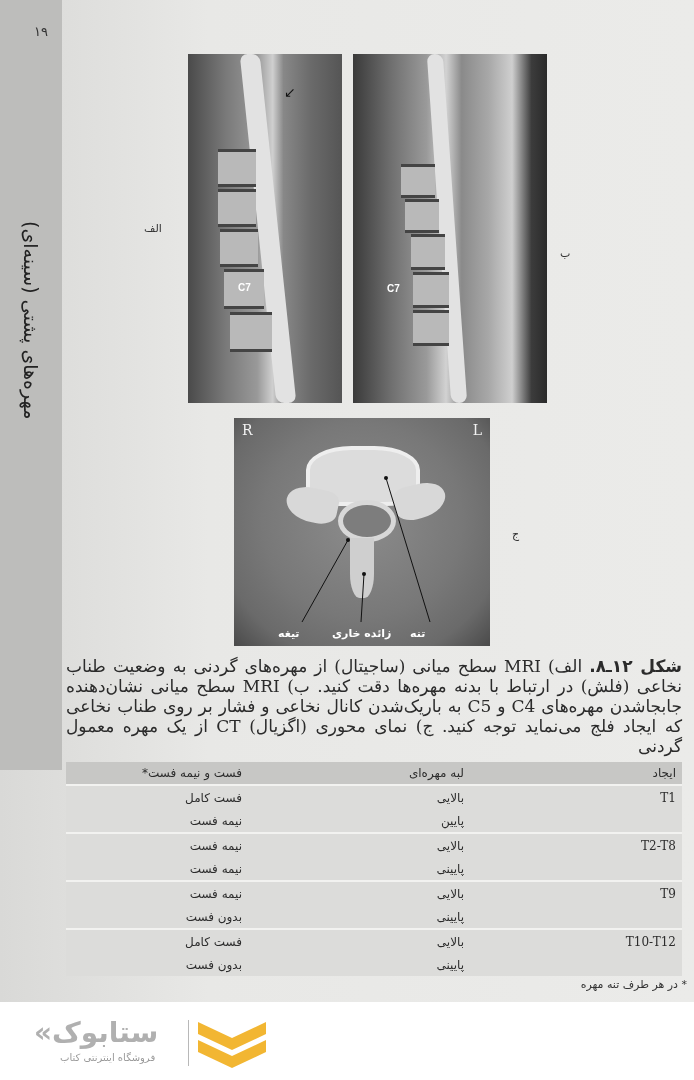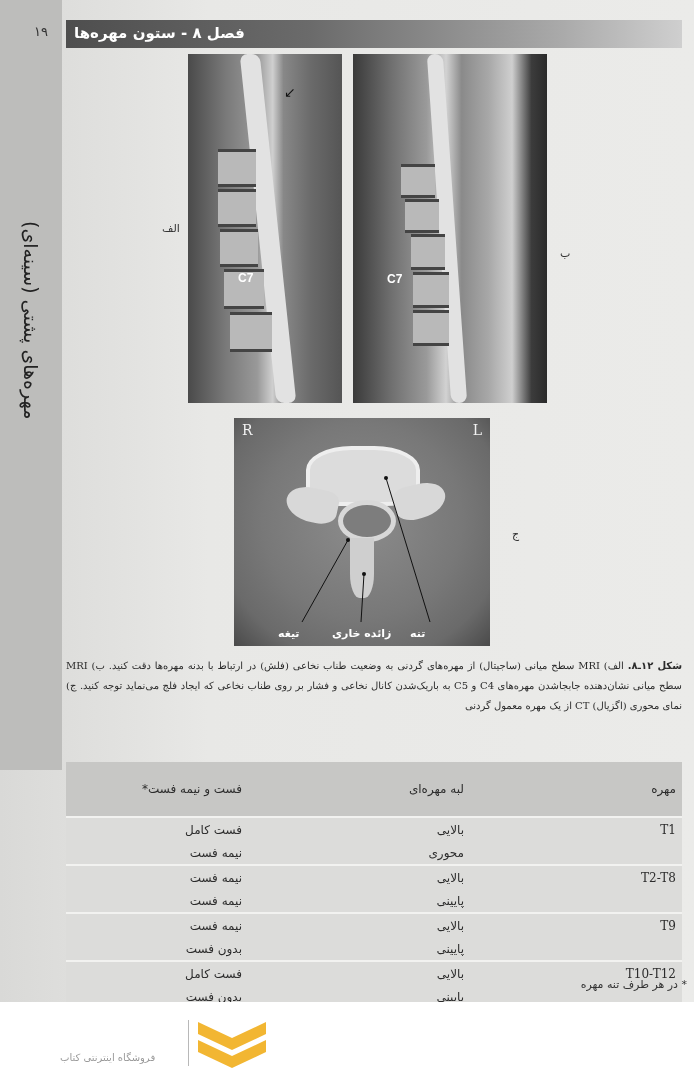--- a/index.html
+++ b/index.html
@@ -36,50 +36,50 @@
   }
   .mri {
     position: absolute; background: #5a5a5a; overflow: hidden;
   }
   .mri-a { left: 188px; top: 54px; width: 154px; height: 349px;
     background: linear-gradient(90deg, #4a4a4a 0%, #7a7a7a 25%, #999 45%, #cfcfcf 55%, #888 62%, #6a6a6a 80%, #555 100%); }
   .mri-b { left: 353px; top: 54px; width: 194px; height: 349px;
     background: linear-gradient(90deg, #3a3a3a 0%, #707070 20%, #9a9a9a 38%, #d2d2d2 48%, #8a8a8a 56%, #a8a8a8 70%, #cfcfcf 82%, #3c3c3c 92%, #2a2a2a 100%); }
   .cord { position: absolute; background: #e2e2e2; border-radius: 8px; }
   .vert { position: absolute; background: #b9b9b9; border-top: 3px solid #444; border-bottom: 3px solid #444; }
-  .c7 { position: absolute; color: #fff; font-size: 12px; font-weight: bold; font-family: "Liberation Sans", sans-serif; }
+  .c7 { position: absolute; color: #fff; font-size: 10px; font-weight: bold; font-family: "Liberation Sans", sans-serif; margin-top: 11px; }
   .fig-label { position: absolute; font-size: 11px; color: #333; }
   .ct {
     position: absolute; left: 234px; top: 418px; width: 256px; height: 228px;
     background: radial-gradient(ellipse at 50% 45%, #8c8c8c 0%, #787878 55%, #6a6a6a 80%, #4a4a4a 100%);
     overflow: hidden;
   }
   .ct-rl { position: absolute; top: 4px; color: #f2f2f2; font-size: 14px; font-family: "DejaVu Serif", serif; }
   .ct-body { position: absolute; left: 72px; top: 28px; width: 106px; height: 52px; background: #dcdcdc; border-radius: 40% 40% 30% 30%; border: 4px solid #eeeeee; }
   .ct-canal { position: absolute; left: 104px; top: 82px; width: 48px; height: 32px; background: #7d7d7d; border-radius: 50%; border: 5px solid #d8d8d8; }
   .ct-trans-l { position: absolute; left: 52px; top: 70px; width: 52px; height: 34px; background: #d8d8d8; border-radius: 50% 30% 40% 60%; transform: rotate(12deg); }
   .ct-trans-r { position: absolute; left: 160px; top: 66px; width: 52px; height: 34px; background: #d8d8d8; border-radius: 30% 50% 60% 40%; transform: rotate(-14deg); }
   .ct-spine { position: absolute; left: 116px; top: 120px; width: 24px; height: 60px; background: #cfcfcf; border-radius: 0 0 40% 40%; }
   .ct-lbl { position: absolute; bottom: 6px; color: #fff; font-size: 11px; font-weight: bold; direction: rtl; }
   .caption {
     position: absolute; left: 66px; top: 656px; width: 616px;
-    direction: rtl; text-align: justify; font-size: 10px; line-height: 20px; color: #2b2b2b;
+    direction: rtl; text-align: justify; font-size: 17px; line-height: 20px; color: #2b2b2b;
     font-family: "DejaVu Serif", serif;
   }
   .caption b { font-family: "DejaVu Sans", sans-serif; }
   .table-title {
     position: absolute; left: 66px; top: 738px; width: 616px; direction: rtl;
     font-size: 12.5px; color: #222;
   }
   .table-title b { font-weight: bold; }
   table.ribs {
     position: absolute; left: 66px; top: 762px; width: 616px;
     border-collapse: collapse; direction: rtl; font-size: 12px; color: #2c2c2c;
   }
-  table.ribs th { background: #c7c7c5; font-weight: normal; height: 22px; padding: 16px 6px; text-align: right; }
+  table.ribs th { background: #c7c7c5; font-weight: normal; height: 22px; padding: 0 6px; text-align: right; }
   table.ribs td { height: 23px; padding: 0 6px; text-align: right; background: #dcdcda; }
   table.ribs tr.grp-start td { border-top: 2px solid #f2f2f0; margin-top: 9px; }
   table.ribs td.col1 { width: 200px; font-family: "DejaVu Serif", serif; }
   table.ribs td.col2 { width: 210px; }
   .footnote { position: absolute; left: 71px; top: 978px; width: 616px; direction: rtl; font-size: 11px; color: #333; }
   .footer {
     position: absolute; left: 0; top: 1002px; width: 694px; height: 78px; background: #ffffff;
   }
   .shop-name { position: absolute; right: 16px; top: 14px; font-size: 17px; color: #1a1a1a; direction: rtl; }
   .shop-url { position: absolute; right: 14px; top: 44px; font-size: 21px; letter-spacing: 5px; color: #1a1a1a; font-family: "DejaVu Sans", sans-serif; }
@@ -91,25 +91,22 @@
 </style>
 </head>
 <body>
 
 <div class="page">
   <div class="margin-strip">
     <div class="page-num">۱۹</div>
     <div class="side-title">مهره‌های پشتی (سینه‌ای)</div>
   </div>
 
-  <div class="chapter-bar">
-    <div class="chapter-title">فصل ۸ - ستون مهره‌ها</div>
-  </div>
-
-  <div class="fig-label" style="left:162px; top:222px;">الف</div>
+
+  <div class="fig-label" style="left:144px; top:222px;">الف</div>
   <div class="mri mri-a">
     <div class="cord" style="left:70px; top:0; width:20px; height:349px; transform:skewX(6deg);"></div>
     <div class="vert" style="left:30px; top:95px; width:38px; height:32px;"></div>
     <div class="vert" style="left:30px; top:135px; width:38px; height:32px;"></div>
     <div class="vert" style="left:32px; top:175px; width:38px; height:32px;"></div>
     <div class="vert" style="left:36px; top:215px; width:40px; height:34px;"></div>
     <div class="vert" style="left:42px; top:258px; width:42px; height:34px;"></div>
     <div class="c7" style="left:50px; top:217px;">C7</div>
     <div style="position:absolute; left:96px; top:30px; color:#111; font-size:14px;">↙</div>
   </div>
@@ -148,34 +145,34 @@
   <div class="fig-label" style="left:512px; top:528px;">ج</div>
 
   <div class="caption">
     <b>شکل ۱۲ـ۸.</b>
     <span>الف) MRI سطح میانی (ساجیتال) از مهره‌های گردنی به وضعیت طناب نخاعی (فلش) در ارتباط با بدنه مهره‌ها دقت کنید. ب) MRI سطح میانی نشان‌دهنده جابجاشدن مهره‌های C4 و C5 به باریک‌شدن کانال نخاعی و فشار بر روی طناب نخاعی که ایجاد فلج می‌نماید توجه کنید. ج) نمای محوری (اگزیال) CT از یک مهره معمول گردنی</span>
   </div>
 
   <table class="ribs">
     <thead>
       <tr>
-        <th>مهره</th>
+        <th>ایجاد</th>
         <th>لبه مهره‌ای</th>
         <th>فست و نیمه فست*</th>
       </tr>
     </thead>
     <tbody>
       <tr class="grp-start">
         <td class="col1">T1</td>
         <td class="col2">بالایی</td>
         <td>فست کامل</td>
       </tr>
       <tr>
         <td class="col1"></td>
-        <td class="col2">محوری</td>
+        <td class="col2">پایین</td>
         <td>نیمه فست</td>
       </tr>
       <tr class="grp-start">
         <td class="col1">T2-T8</td>
         <td class="col2">بالایی</td>
         <td>نیمه فست</td>
       </tr>
       <tr>
         <td class="col1"></td>
         <td class="col2">پایینی</td>
@@ -205,14 +202,17 @@
   </table>
   <div class="footnote">* در هر طرف تنه مهره</div>
 </div>
 
 <div class="footer">
   <svg class="logo-chevron" viewBox="0 0 68 50">
     <polygon points="0,0 34,16 68,0 68,12 34,28 0,12" fill="#f2b632"></polygon>
     <polygon points="0,18 34,34 68,18 68,30 34,46 0,30" fill="#f2b632"></polygon>
   </svg>
   <div class="logo-divider"></div>
+  <div class="logo-word">
+    <span>«</span><span>ستابوک</span>
+  </div>
   <div class="logo-sub">فروشگاه اینترنتی کتاب</div>
 </div>
 
 </body></html>

